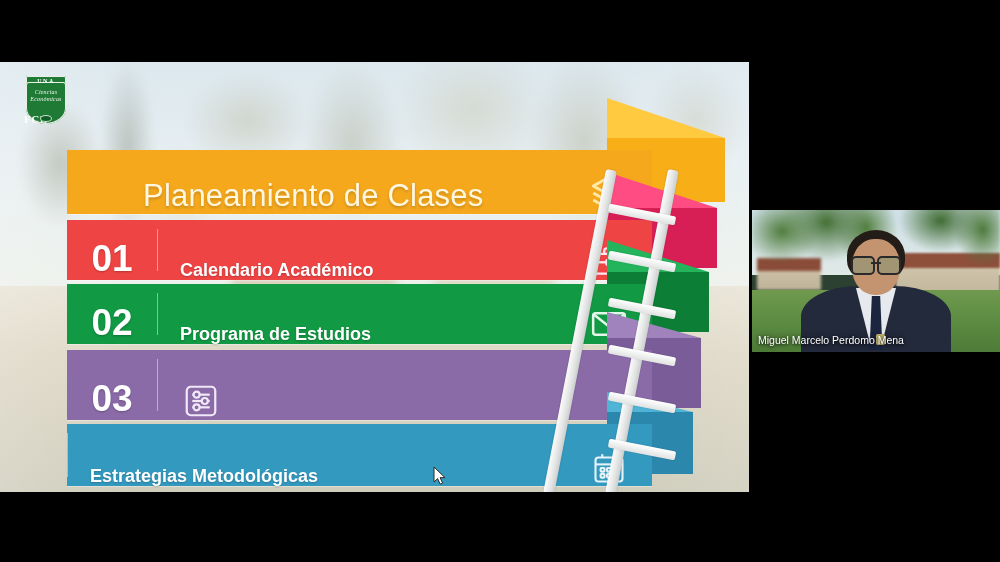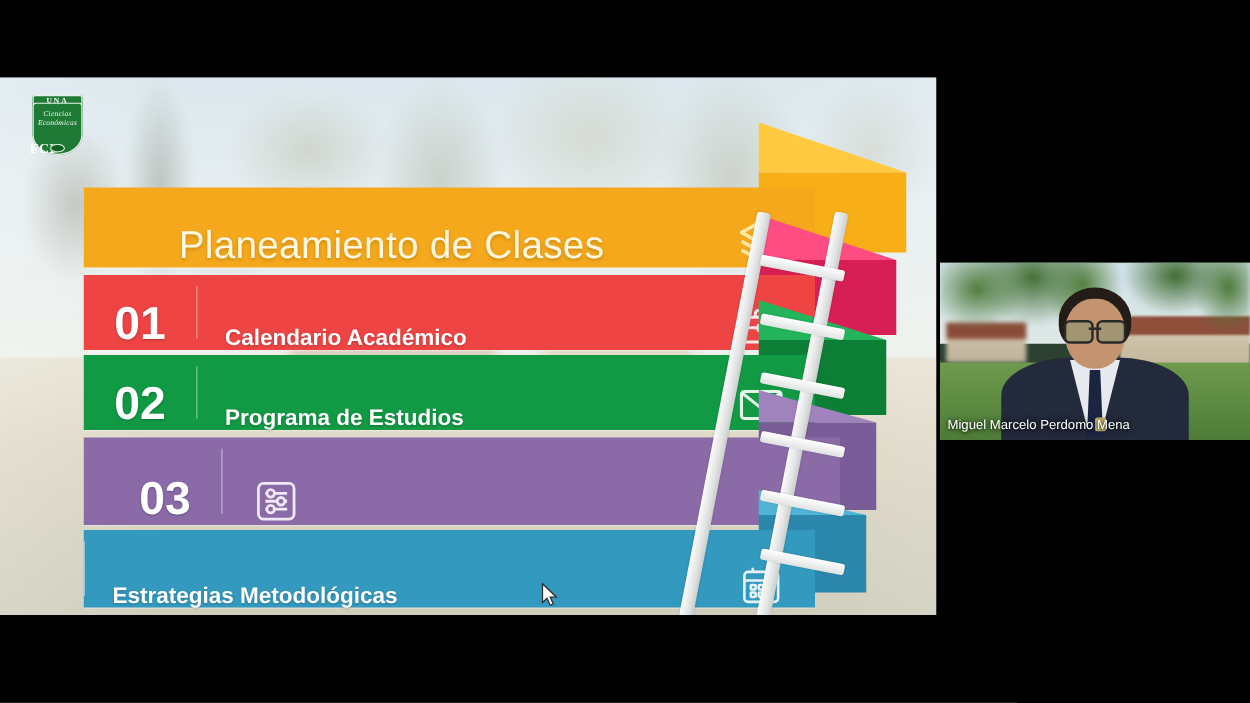--- a/index.html
+++ b/index.html
@@ -335,21 +335,21 @@
               <polyline points="2.5,6 12,13.5 21.5,6"></polyline>
             </svg>
           </div>
         </div>
       </div>
 
       <div class="band" style="left:22px; top:276px; width:585px; height:70px;">
         <div class="topface" style="left:585px; top:-26px; width:0; height:0;
                     border-left:94px solid #A083BC; border-top:26px solid transparent;"></div>
         <div class="side" style="left:585px; top:0; width:94px; height:70px; background:#7A5D98;"></div>
-        <div class="face" style="background:#8A6BA8;padding-left:20px;">
+        <div class="face" style="background:#8A6BA8;">
           <div class="b-num">03</div>
           <div class="b-sep"></div>
           <div class="b-icon">
             <svg width="38" height="38" viewBox="0 0 24 24" fill="none" stroke="#f0e8f7" stroke-width="1.4" stroke-linejoin="round">
               <rect x="3" y="3" width="18" height="18" rx="2.5"></rect>
               <line x1="6.5" y1="8" x2="17.5" y2="8"></line>
               <circle cx="9.2" cy="8" r="1.9" fill="#8A6BA8"></circle>
               <line x1="6.5" y1="12" x2="17.5" y2="12"></line>
               <circle cx="14.4" cy="12" r="1.9" fill="#8A6BA8"></circle>
               <line x1="6.5" y1="16" x2="17.5" y2="16"></line>

